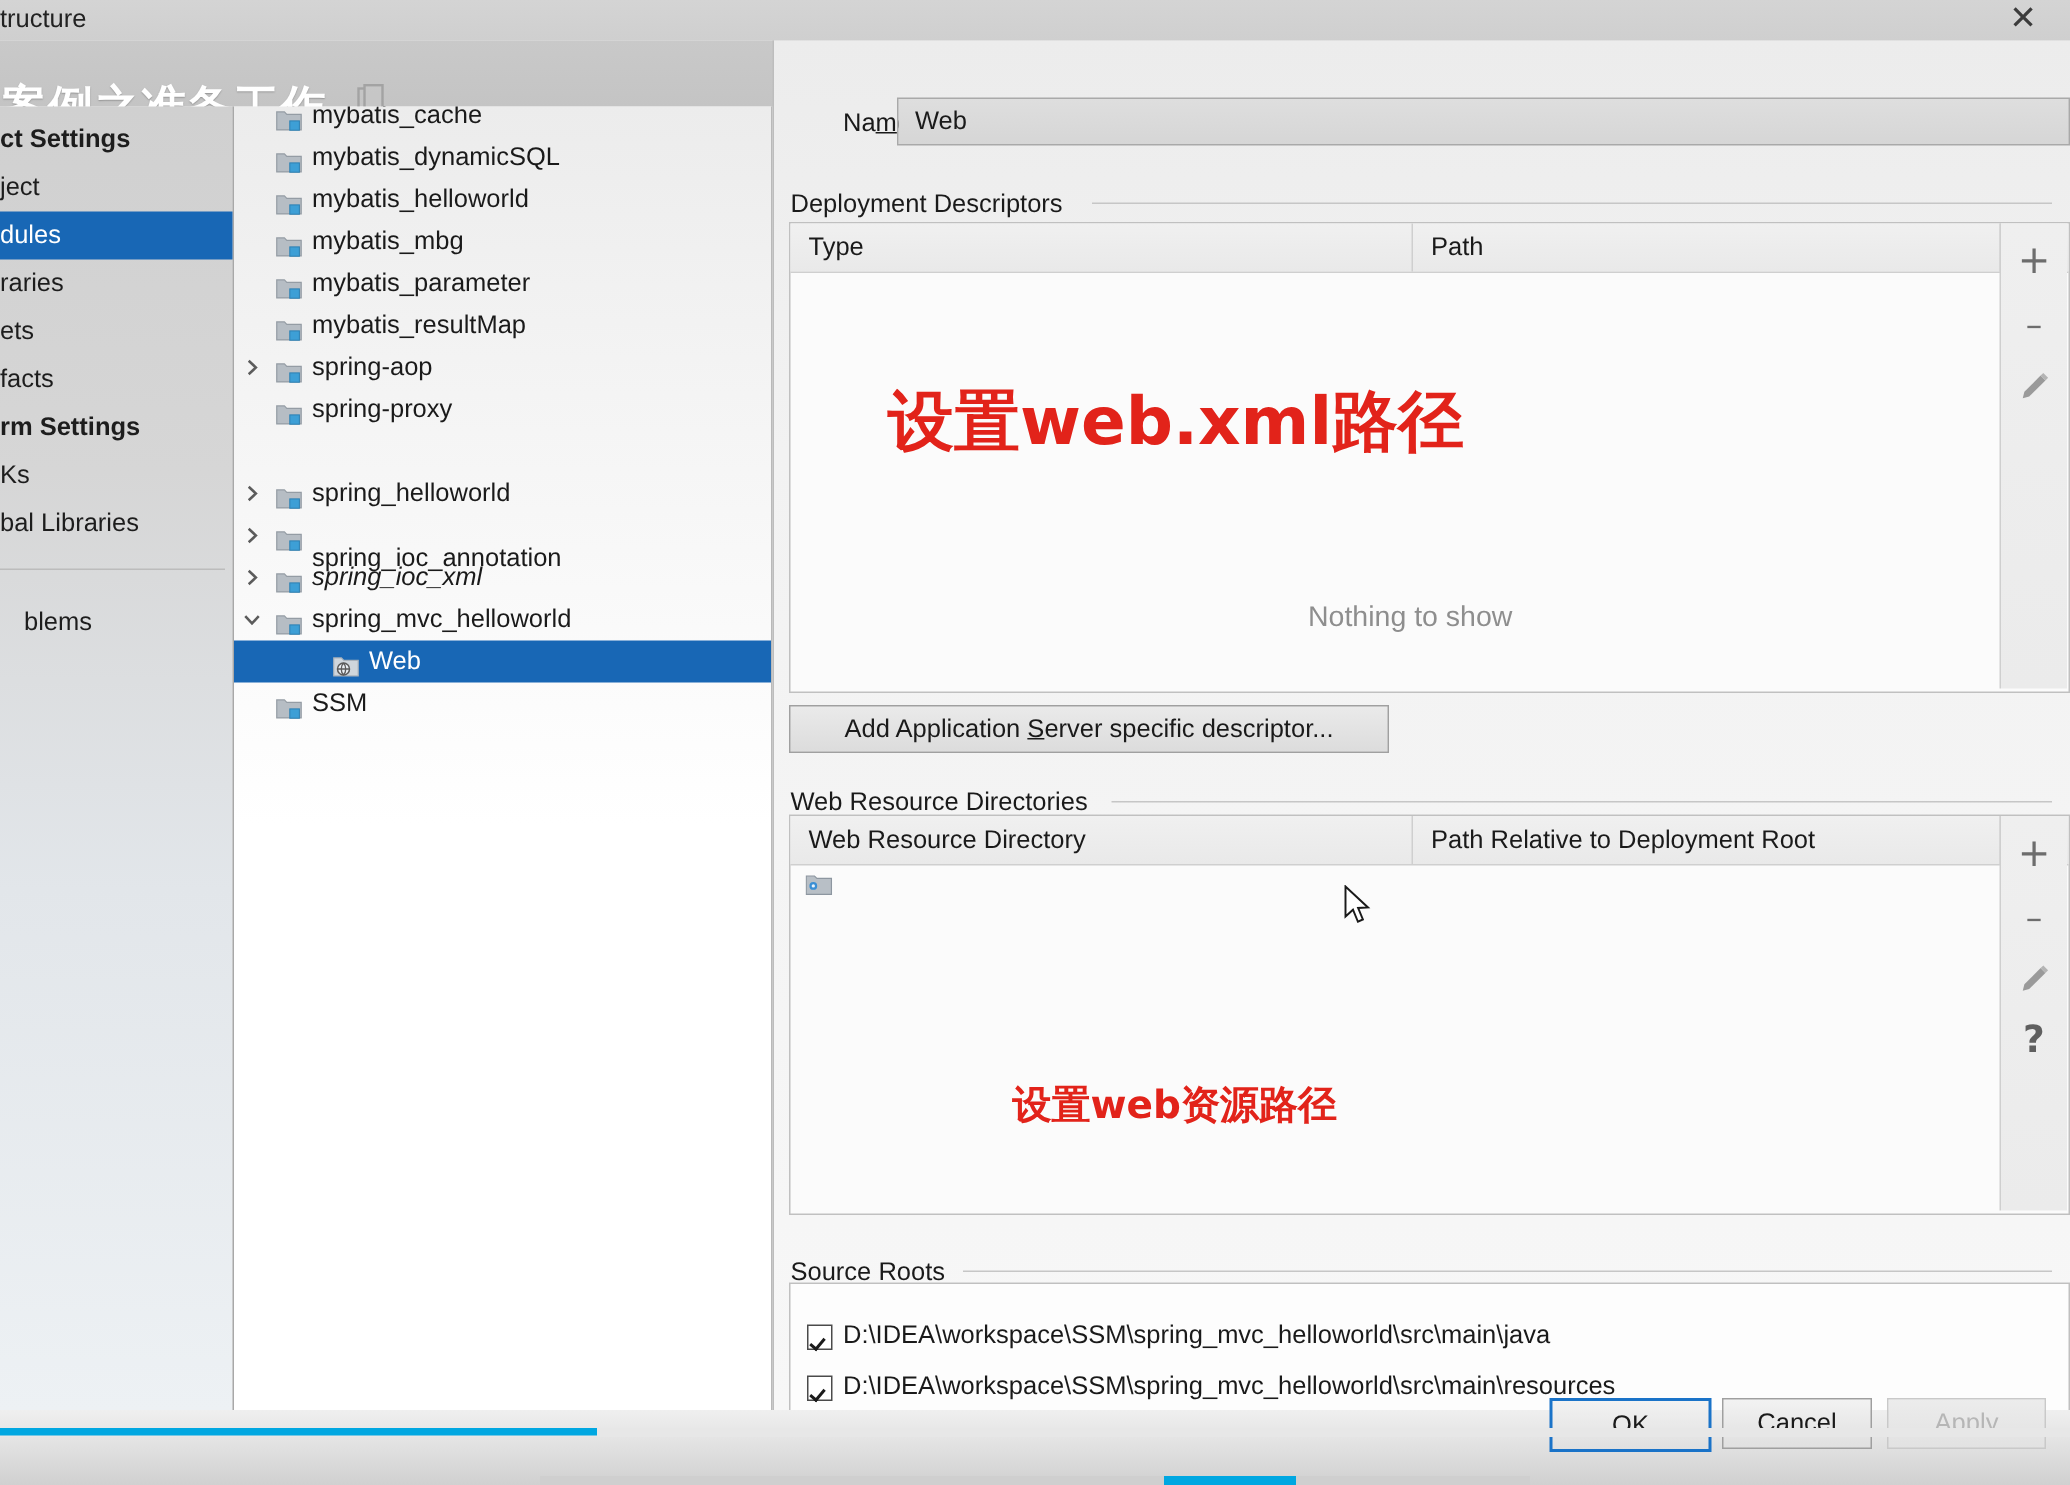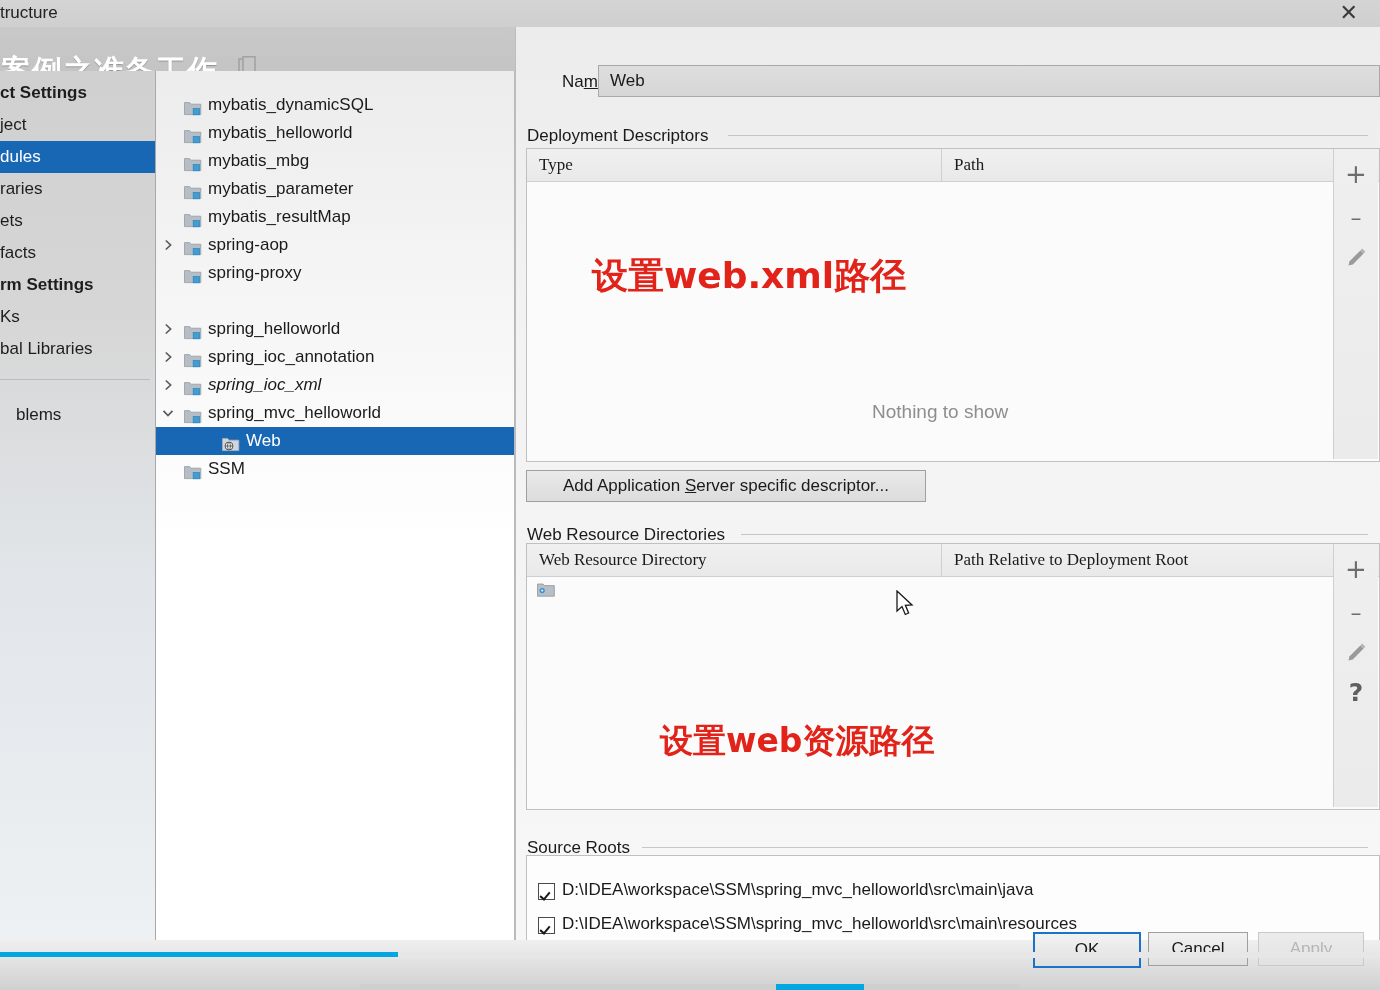--- a/index.html
+++ b/index.html
@@ -58,21 +58,21 @@
   #name-field{position:absolute;left:82px;top:38px;width:780px;height:30px;
     background:linear-gradient(#dedede,#d6d6d6);border:1px solid #a9a9a9;}
   #name-value{position:absolute;left:11px;top:5px;font-size:17px;color:#1a1a1a;}
 
   .grouphdr{position:absolute;font-size:17px;color:#1a1a1a;white-space:nowrap;}
   .groupline{position:absolute;height:1px;background:#c6c6c6;}
 
   .tablebox{position:absolute;background:#fbfbfb;border:1px solid #c0c0c0;}
   .thead{position:absolute;left:0;top:0;height:32px;width:100%;
     background:linear-gradient(#f0f0f0,#e9e9e9);border-bottom:1px solid #cfcfcf;}
-  .th{position:absolute;top:6px;font-size:17px;color:#1a1a1a;white-space:nowrap;font-family:Liberation Serif, serif;}
+  .th{position:absolute;top:6px;font-size:17px;color:#1a1a1a;white-space:nowrap;}
   .colsep{position:absolute;top:0;width:1px;height:32px;background:#cfcfcf;}
 
   .toolcol{position:absolute;width:44px;background:linear-gradient(#efefef,#ebebeb);
     border-left:1px solid #cfcfcf;}
   .tbtn{position:absolute;left:0;width:44px;height:38px;color:#6d6d6d;
     font-size:26px;text-align:center;line-height:38px;font-family:"DejaVu Sans",sans-serif;}
 
   #nothing{position:absolute;left:345px;top:252px;font-size:19px;color:#8e8e8e;}
 
   #addsrv{position:absolute;left:10px;top:443px;width:398px;height:30px;
@@ -145,20 +145,27 @@
       <div class="side-item" style="top: 134px;">ets</div>
       <div class="side-item" style="top: 166px;">facts</div>
       <div class="side-item side-head" style="top: 198px;">rm Settings</div>
       <div class="side-item" style="top: 230px;">Ks</div>
       <div class="side-item" style="top: 262px;">bal Libraries</div>
       <div class="side-item" style="top: 328px; margin-left: 16px;">blems</div>
       <div class="side-sep" style="top: 308px;"></div>
     </div>
 
   <div id="tree">
+      <div class="trow" style="top: -8px;">
+        <span class="ticon" style="left: 28px;"><svg viewBox="0 0 18 16">
+            <path d="M0.5 2.6 L5.6 2.6 L7.2 4.2 L16.8 4.2 L16.8 14.6 L0.5 14.6 Z" fill="#b6bdc4" stroke="#949ca4" stroke-width="0.8"></path>
+            <rect x="9.2" y="8.6" width="6.4" height="6.2" fill="#3d9fd6" stroke="#2f82b4" stroke-width="0.7"></rect>
+          </svg></span>
+        <span class="tlabel" style="left: 52px;">mybatis_cache</span>
+      </div>
       <div class="trow" style="top: 20px;">
         <span class="ticon" style="left: 28px;"><svg viewBox="0 0 18 16">
             <path d="M0.5 2.6 L5.6 2.6 L7.2 4.2 L16.8 4.2 L16.8 14.6 L0.5 14.6 Z" fill="#b6bdc4" stroke="#949ca4" stroke-width="0.8"></path>
             <rect x="9.2" y="8.6" width="6.4" height="6.2" fill="#3d9fd6" stroke="#2f82b4" stroke-width="0.7"></rect>
           </svg></span>
         <span class="tlabel" style="left: 52px;">mybatis_dynamicSQL</span>
       </div>
       <div class="trow" style="top: 48px;">
         <span class="ticon" style="left: 28px;"><svg viewBox="0 0 18 16">
             <path d="M0.5 2.6 L5.6 2.6 L7.2 4.2 L16.8 4.2 L16.8 14.6 L0.5 14.6 Z" fill="#b6bdc4" stroke="#949ca4" stroke-width="0.8"></path>
@@ -221,21 +228,21 @@
       <div class="trow" style="top: 272px;">
         <span class="tw" style="left: 5px;">
           <svg viewBox="0 0 14 14">
             <path d="M4.8 2.5 L9.6 7 L4.8 11.5" fill="none" stroke="#5c5c5c" stroke-width="1.7"></path>
           </svg>
         </span>
         <span class="ticon" style="left: 28px;"><svg viewBox="0 0 18 16">
             <path d="M0.5 2.6 L5.6 2.6 L7.2 4.2 L16.8 4.2 L16.8 14.6 L0.5 14.6 Z" fill="#b6bdc4" stroke="#949ca4" stroke-width="0.8"></path>
             <rect x="9.2" y="8.6" width="6.4" height="6.2" fill="#3d9fd6" stroke="#2f82b4" stroke-width="0.7"></rect>
           </svg></span>
-        <span class="tlabel" style="left: 52px;">spring_ioc_annotation</span>
+        <span class="tlabel" style="left: 52px; margin-top: 15px;">spring_ioc_annotation</span>
       </div>
       <div class="trow" style="top: 300px;">
         <span class="tw" style="left: 5px;">
           <svg viewBox="0 0 14 14">
             <path d="M4.8 2.5 L9.6 7 L4.8 11.5" fill="none" stroke="#5c5c5c" stroke-width="1.7"></path>
           </svg>
         </span>
         <span class="ticon" style="left: 28px;"><svg viewBox="0 0 18 16">
             <path d="M0.5 2.6 L5.6 2.6 L7.2 4.2 L16.8 4.2 L16.8 14.6 L0.5 14.6 Z" fill="#b6bdc4" stroke="#949ca4" stroke-width="0.8"></path>
             <rect x="9.2" y="8.6" width="6.4" height="6.2" fill="#3d9fd6" stroke="#2f82b4" stroke-width="0.7"></rect>
@@ -337,22 +344,22 @@
         <div class="srcrow" style="top: 24px;">
           <span class="cbx" style="position: absolute; left: 0px; top: 3px;"></span>
           <span style="position: absolute; left: 24px; top: 0px;">D:\IDEA\workspace\SSM\spring_mvc_helloworld\src\main\java</span>
         </div>
         <div class="srcrow" style="top: 58px;">
           <span class="cbx" style="position: absolute; left: 0px; top: 3px;"></span>
           <span style="position: absolute; left: 24px; top: 0px;">D:\IDEA\workspace\SSM\spring_mvc_helloworld\src\main\resources</span>
         </div>
       </div>
 
-    <span class="cn-red" style="left:76px;top:225px;font-size:36px;">设置web.xml路径</span>
-    <span class="cn-red" style="left:144px;top:692px;font-size:33px;text-align:center;">设置web资源路径</span>
+    <span class="cn-red" style="left:76px;top:225px;font-size:44px;">设置web.xml路径</span>
+    <span class="cn-red" style="left:159px;top:692px;font-size:26px;text-align:center;">设置web资源路径</span>
 
   </div>
 
   <svg id="cursor" viewBox="0 0 20 28">
     <path d="M1 1 L1 21 L6 16.5 L9.3 24.5 L12.6 23 L9.4 15.3 L16 15 Z" fill="#ffffff" stroke="#1a1a1a" stroke-width="1.3"></path>
   </svg>
 </div>
 
 <div id="btnbar">
   <div class="dbtn" id="ok-btn">OK</div>

